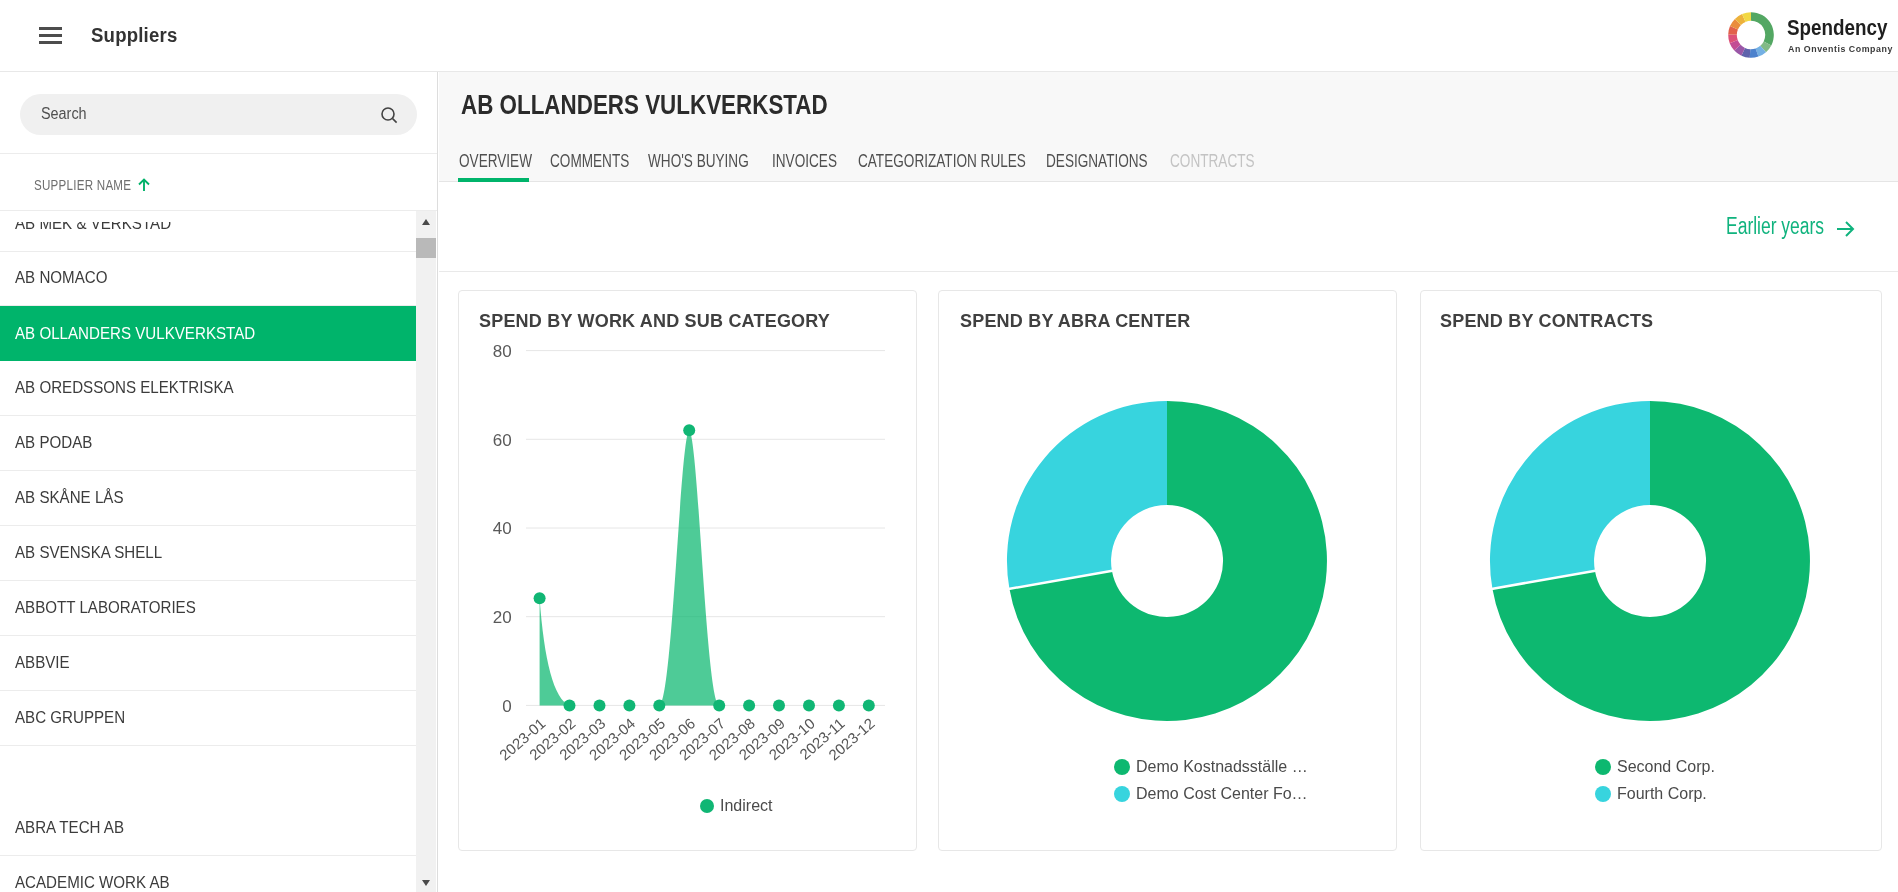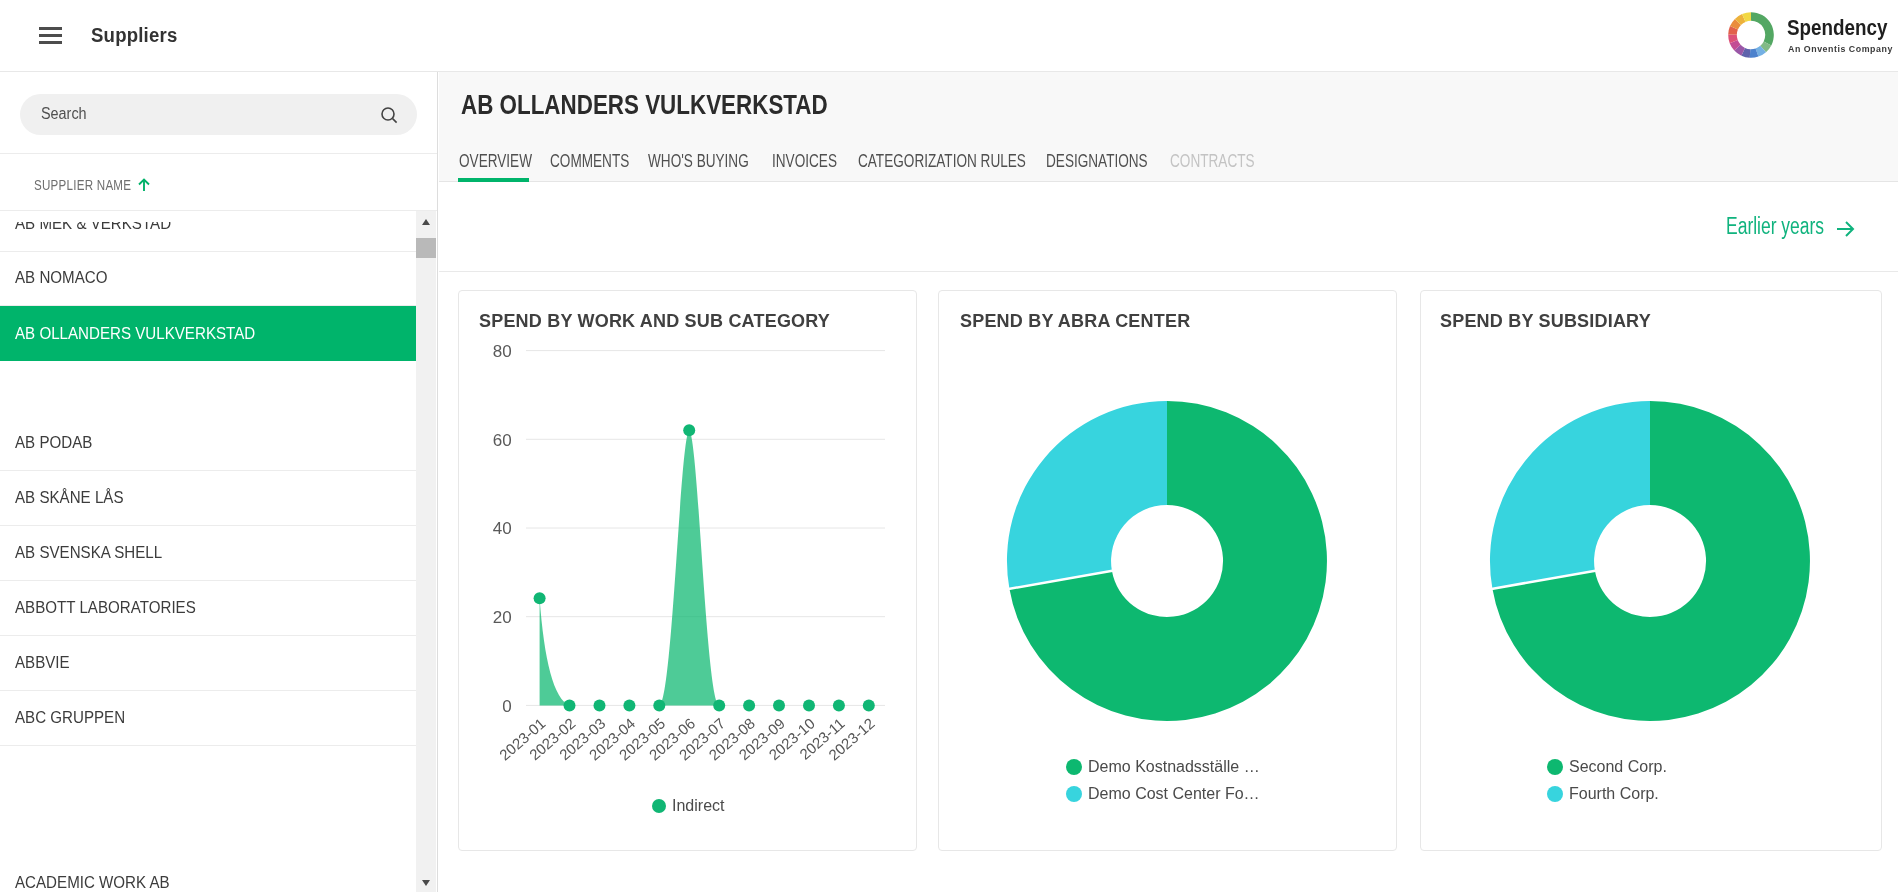--- a/index.html
+++ b/index.html
@@ -47,21 +47,21 @@
 #underline { position:absolute; left:458px; top:178px; width:71px; height:4px; background:#00b46b; }
 #whiteband { position:absolute; left:439px; top:183px; width:1459px; height:89px;
   background:#fff; border-bottom:1px solid #e9e9e9; }
 #earlier { position:absolute; left:1726px; top:213px; font-size:23px; color:#10b37e;
   transform:scaleX(0.76); transform-origin:0 0; }
 
 .card { position:absolute; top:290px; height:561px; background:#fff;
   border:1px solid #e7e7e7; border-radius:4px; }
 .cardtitle { position:absolute; top:311px; font-size:18px; font-weight:bold; color:#404040;
   letter-spacing:0.2px; white-space:nowrap; }
-.legrow { position:absolute; font-size:16px; color:#4a4a4a; white-space:nowrap; }
+.legrow { position:absolute; font-size:16px; color:#4a4a4a; white-space:nowrap;margin-left:48px; }
 .legdot { display:inline-block; width:16px; height:16px; border-radius:8px;
   vertical-align:-3px; margin-right:6px; }
 </style>
 </head>
 <body>
 
 <div id="topbar"></div>
 <div class="hbar" style="top:27px"></div>
 <div class="hbar" style="top:34px"></div>
 <div class="hbar" style="top:41px"></div>
@@ -100,37 +100,43 @@
   <div id="list">
     <div class="row" style="top:-25px">
         <span>AB MEK &amp; VERKSTAD</span>
       </div>
     <div class="row" style="top:29px">
         <span>AB NOMACO</span>
       </div>
     <div class="row sel" style="top:84px">
         <span>AB OLLANDERS VULKVERKSTAD</span>
       </div>
+    <div class="row" style="top:139px">
+        <span>AB OREDSSONS ELEKTRISKA</span>
+      </div>
     <div class="row" style="top:194px">
         <span>AB PODAB</span>
       </div>
     <div class="row" style="top:249px">
         <span>AB SKÅNE LÅS</span>
       </div>
     <div class="row" style="top:304px">
         <span>AB SVENSKA SHELL</span>
       </div>
     <div class="row" style="top:359px">
         <span>ABBOTT LABORATORIES</span>
       </div>
     <div class="row" style="top:414px">
         <span>ABBVIE</span>
       </div>
     <div class="row" style="top:469px">
         <span>ABC GRUPPEN</span>
+      </div>
+    <div class="row" style="top:579px">
+        <span>ABRA TECH AB</span>
       </div>
     <div class="row" style="top:634px">
         <span>ACADEMIC WORK AB</span>
       </div>
   </div>
   <div id="sbtrack">
     <div class="sbarrow" style="top:8px; border-bottom:6px solid #4a4a4a;"></div>
     <div id="sbthumb"></div>
     <div class="sbarrow" style="bottom:6px; border-top:6px solid #4a4a4a;"></div>
   </div>
@@ -151,21 +157,21 @@
 <svg class="abs" style="left:1836px;top:219px" width="20" height="20" viewBox="0 0 20 20" fill="none" stroke="#10b37e" stroke-width="2">
   <line x1="1" y1="10" x2="17" y2="10"></line>
     <polyline points="10,3 17,10 10,17"></polyline>
 </svg>
 
 <div class="card" style="left:458px; width:459px"></div>
 <div class="card" style="left:938px; width:459px"></div>
 <div class="card" style="left:1420px; width:462px"></div>
 <div class="cardtitle" style="left:479px">SPEND BY WORK AND SUB CATEGORY</div>
 <div class="cardtitle" style="left:960px">SPEND BY ABRA CENTER</div>
-<div class="cardtitle" style="left:1440px">SPEND BY SUBSIDIARY</div>
+<div class="cardtitle" style="left:1440px">SPEND BY CONTRACTS</div>
 
 <svg id="chart1" class="abs" style="left:458px;top:330px" width="459" height="480" viewBox="0 0 459 480">
 <line x1="68" y1="20.6" x2="427" y2="20.6" stroke="#e6e6e6" stroke-width="1"></line>
 <line x1="68" y1="109.3" x2="427" y2="109.3" stroke="#e6e6e6" stroke-width="1"></line>
 <line x1="68" y1="198.0" x2="427" y2="198.0" stroke="#e6e6e6" stroke-width="1"></line>
 <line x1="68" y1="286.7" x2="427" y2="286.7" stroke="#e6e6e6" stroke-width="1"></line>
 <line x1="68" y1="375.4" x2="427" y2="375.4" stroke="#e6e6e6" stroke-width="1"></line>
 <text x="53.6" y="26.9" text-anchor="end" font-size="17" fill="#595959">80</text>
 <text x="53.6" y="115.6" text-anchor="end" font-size="17" fill="#595959">60</text>
 <text x="53.6" y="204.3" text-anchor="end" font-size="17" fill="#595959">40</text>

